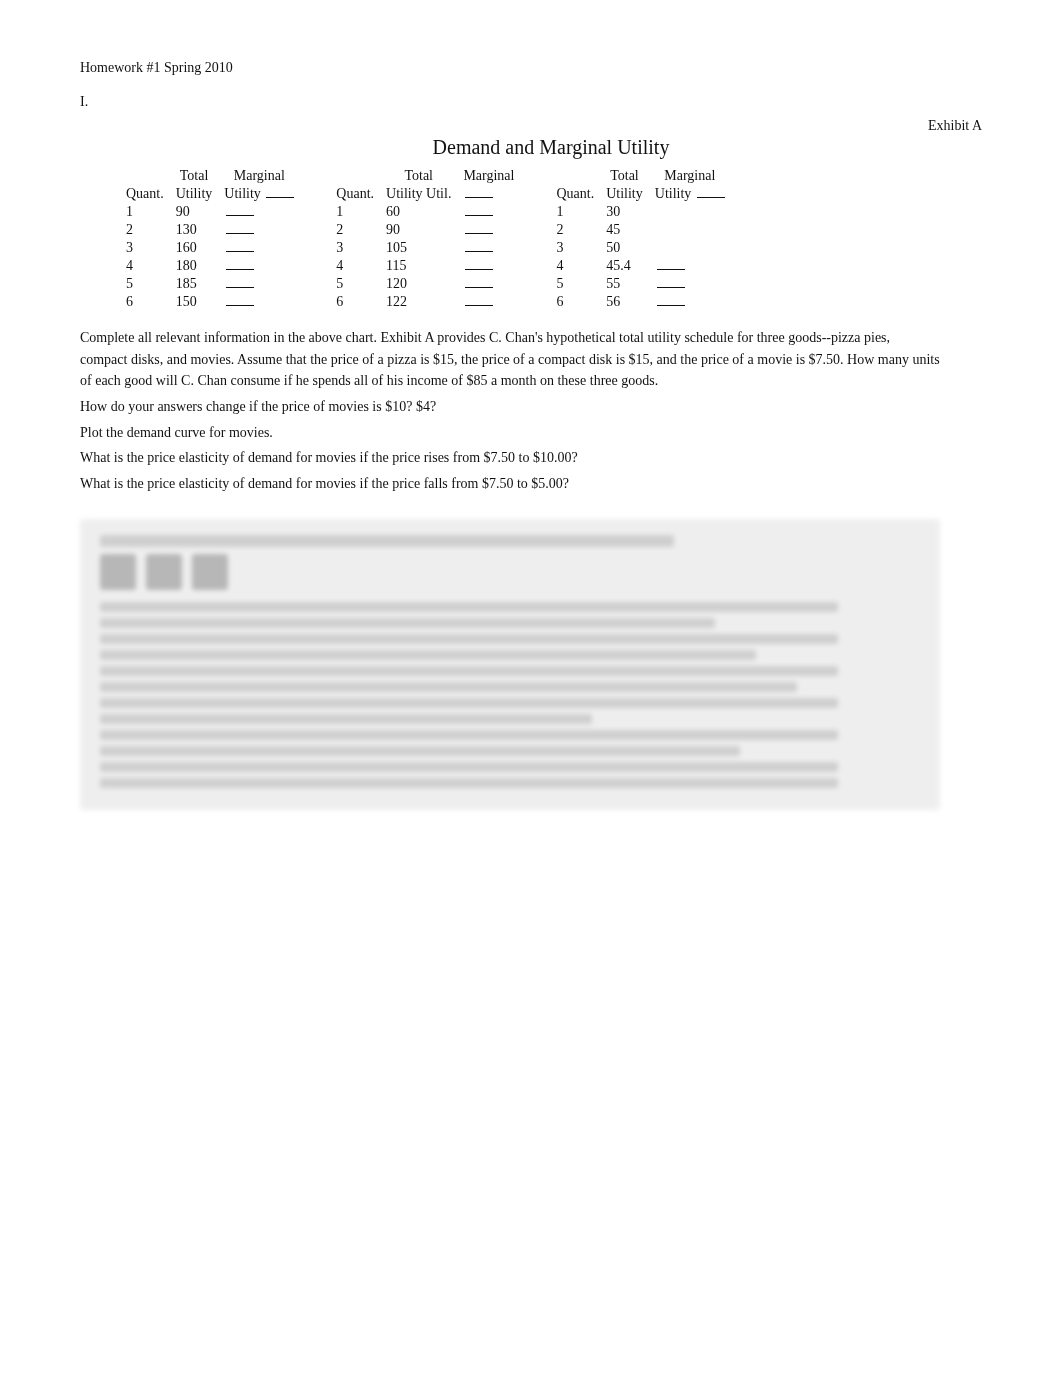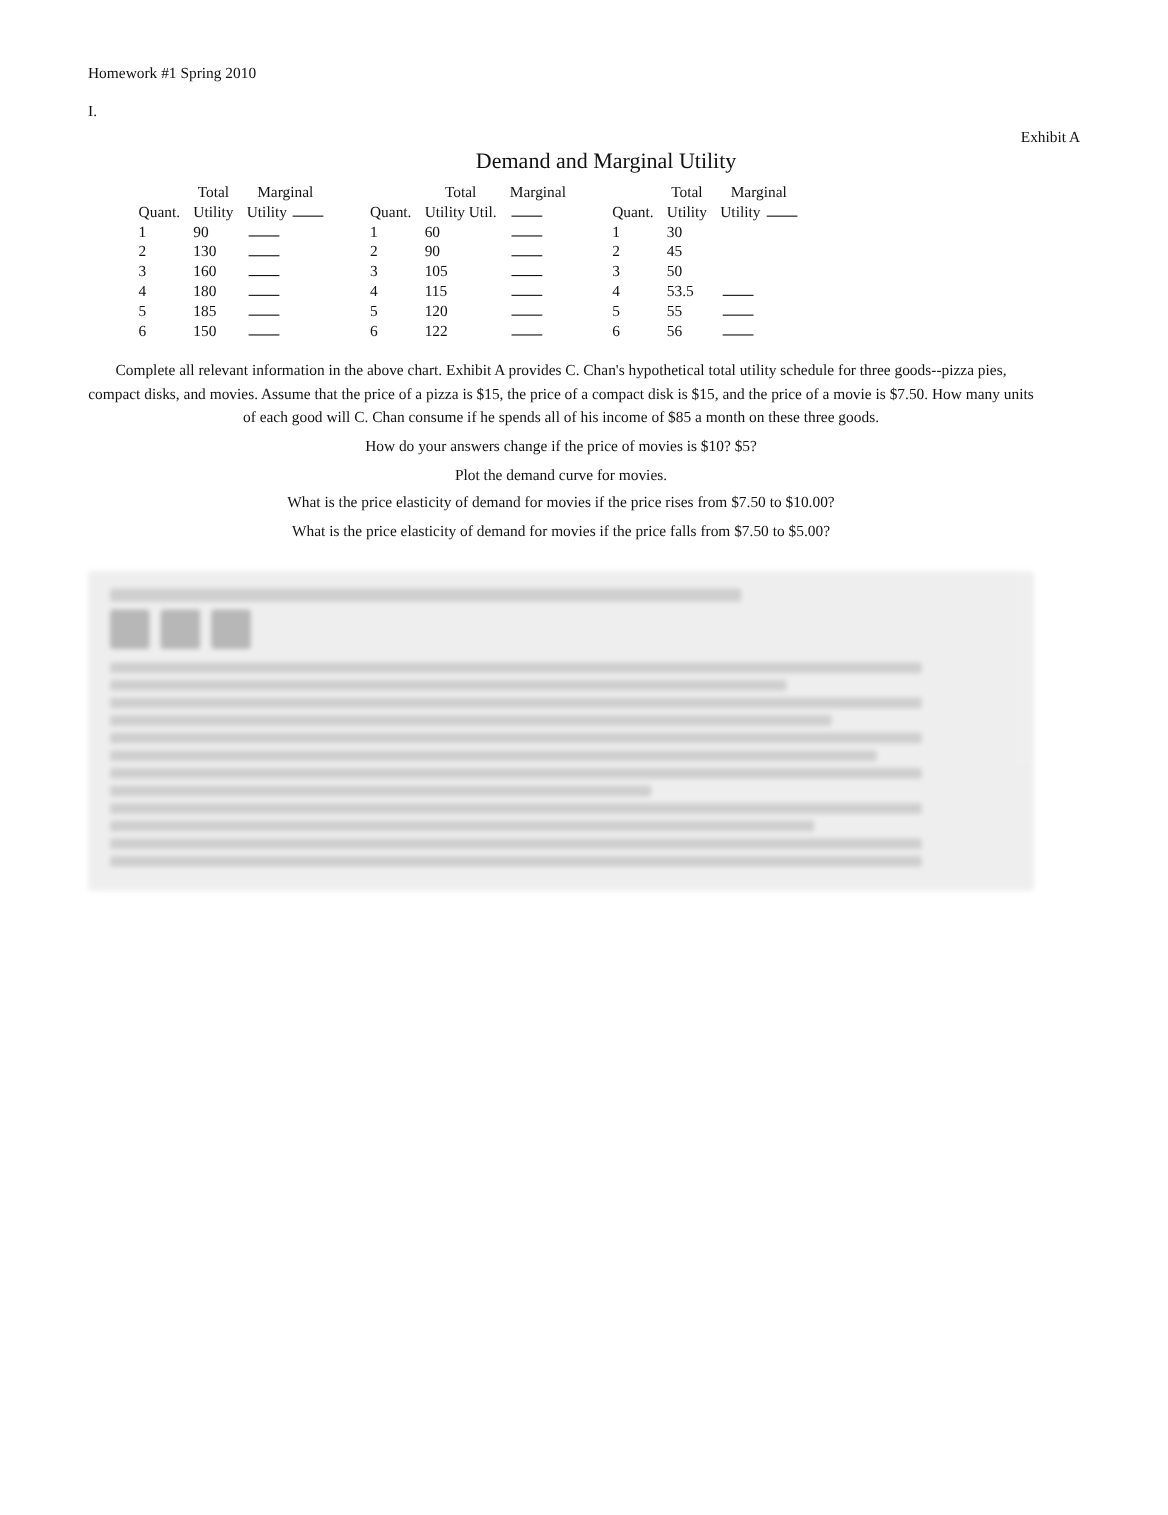--- a/index.html
+++ b/index.html
@@ -55,21 +55,20 @@
       width: 28px;
       margin-left: 2px;
     }
     .paragraph-block {
       margin-top: 16px;
       line-height: 1.55;
       max-width: 860px;
     }
     .paragraph-block p {
       margin-bottom: 4px;
-      text-align: center;
     }
     .blurred-section {
       margin-top: 24px;
       background: #e8e8e8;
       border-radius: 4px;
       padding: 16px 20px;
       max-width: 860px;
       filter: blur(2.5px);
       opacity: 0.7;
     }
@@ -190,21 +189,21 @@
         <tr>
           <td>4</td>
           <td>180</td>
           <td><span class="underline-blank"></span></td>
           <td style="width: 30px;"></td>
           <td>4</td>
           <td>115</td>
           <td><span class="underline-blank"></span></td>
           <td style="width: 30px;"></td>
           <td>4</td>
-          <td>53.5</td>
+          <td>45.4</td>
           <td><span class="underline-blank"></span></td>
         </tr>
         <tr>
           <td>5</td>
           <td>185</td>
           <td><span class="underline-blank"></span></td>
           <td style="width: 30px;"></td>
           <td>5</td>
           <td>120</td>
           <td><span class="underline-blank"></span></td>
@@ -225,21 +224,21 @@
           <td>6</td>
           <td>56</td>
           <td><span class="underline-blank"></span></td>
         </tr>
       </tbody>
   </table>
 </div>
 
 <div class="paragraph-block">
   <p>Complete all relevant information in the above chart.    Exhibit A provides C. Chan's hypothetical total utility schedule for three goods--pizza pies, compact disks, and movies. Assume that the price of a pizza is $15, the price of a compact disk is $15, and the price of a movie is $7.50.  How many units of each good will C. Chan consume if he spends all of his income of  $85 a month on these three goods.</p>
-  <p>How do your answers change if the price of movies is $10?  $5?</p>
+  <p>How do your answers change if the price of movies is $10?  $4?</p>
   <p>Plot the demand curve for movies.</p>
   <p>What is the price elasticity of demand for movies if the price rises from $7.50 to $10.00?</p>
   <p>What is the price elasticity of demand for movies if the price falls from $7.50 to $5.00?</p>
 </div>
 
 <div class="blurred-section">
   <div class="blurred-line" style="width:70%"></div>
   <div class="blurred-numbers">
     <div class="blurred-num"></div>
     <div class="blurred-num"></div>

